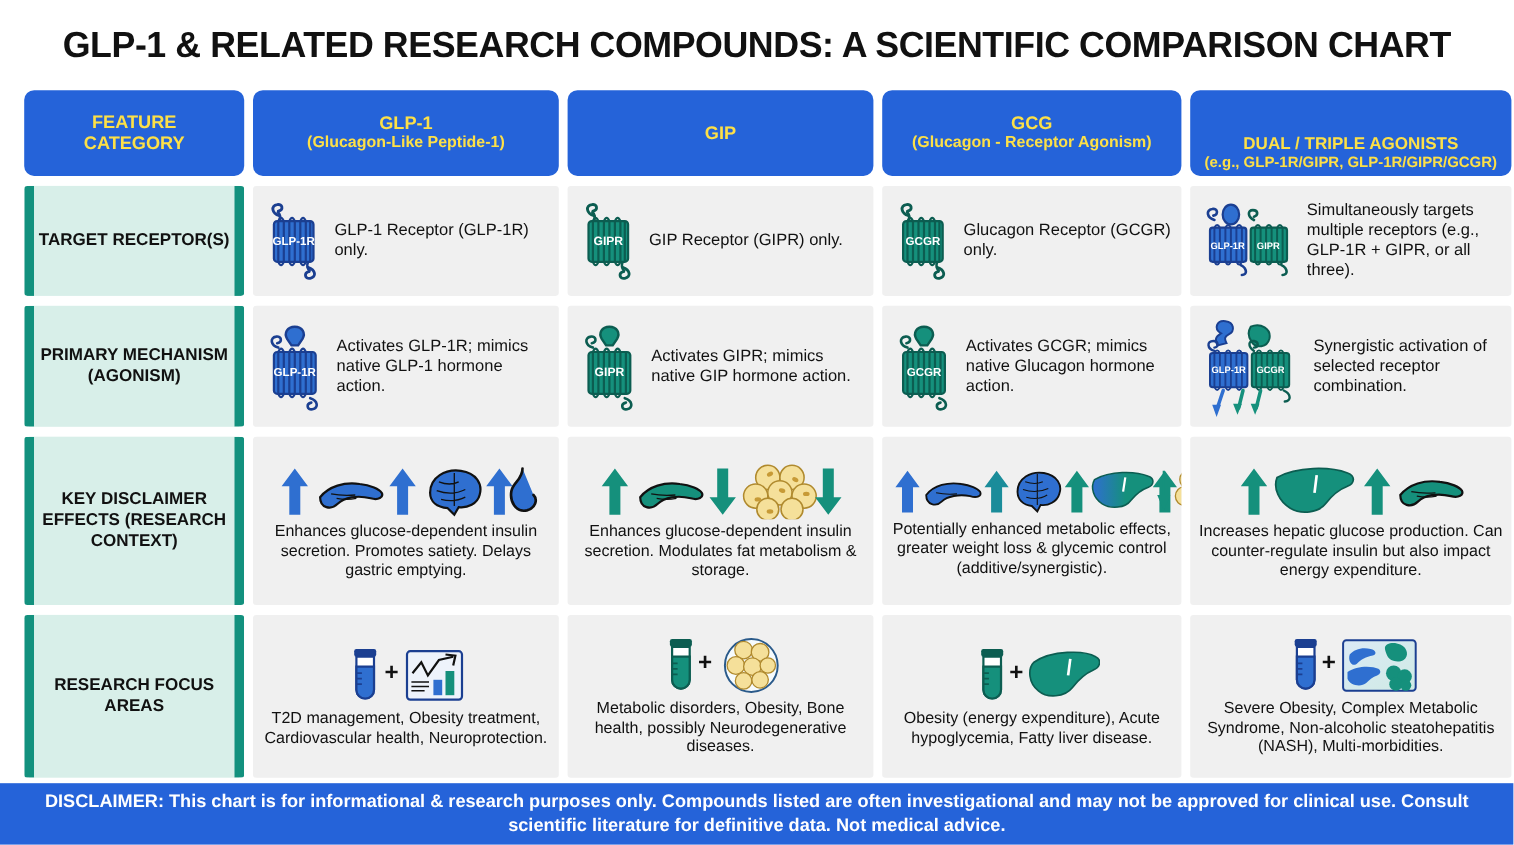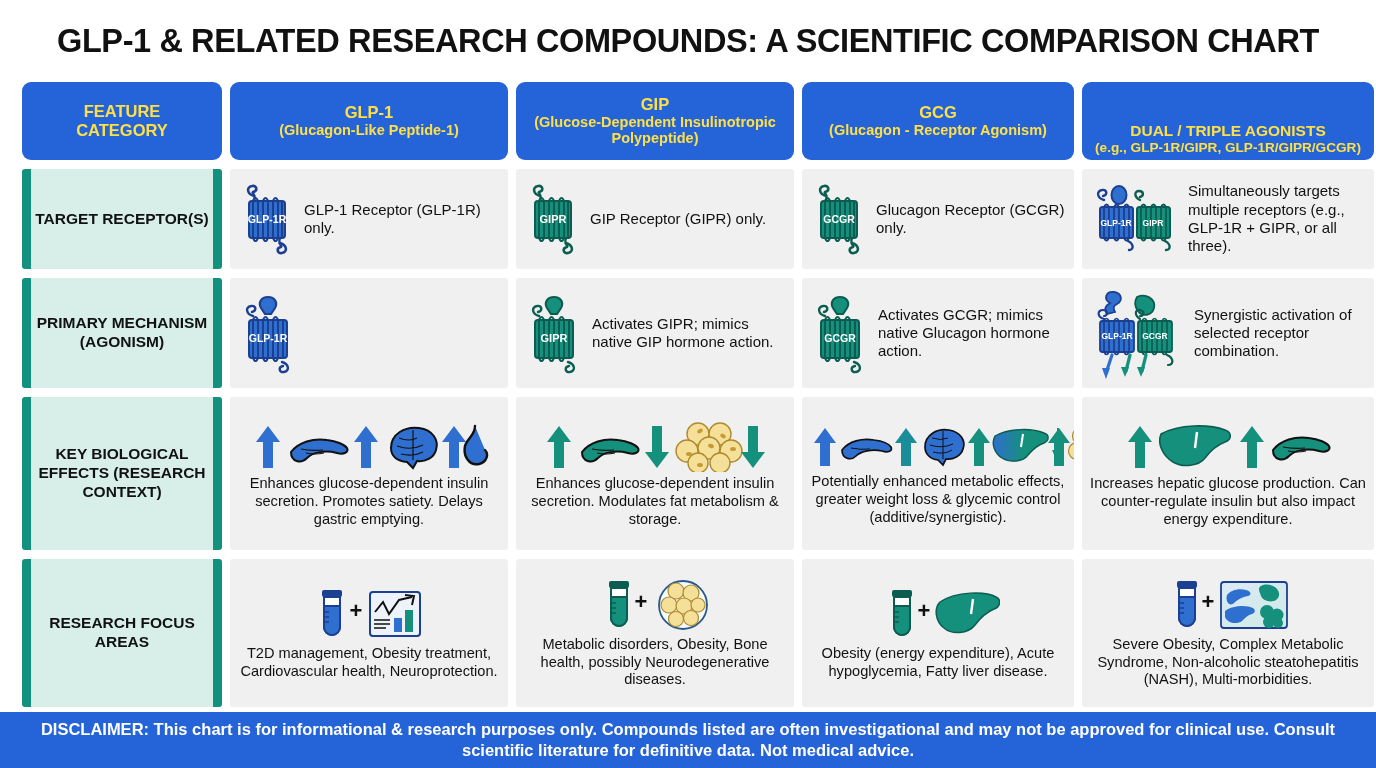--- a/index.html
+++ b/index.html
@@ -110,21 +110,20 @@
     <div class="hcell">
       <span class="h-main">FEATURE</span>
       <span class="h-main">CATEGORY</span>
     </div>
     <div class="hcell">
       <span class="h-main">GLP-1</span>
       <span class="h-sub">(Glucagon-Like Peptide-1)</span>
     </div>
     <div class="hcell">
       <span class="h-main">GIP</span>
-      <span class="h-sub">(Glucose-Dependent Insulinotropic Polypeptide)</span>
     </div>
     <div class="hcell">
       <span class="h-main">GCG</span>
       <span class="h-sub">(Glucagon - Receptor Agonism)</span>
     </div>
     <div class="hcell narrow">
       <span class="h-main">DUAL / TRIPLE AGONISTS</span>
       <span class="h-sub">(e.g., GLP-1R/GIPR, GLP-1R/GIPR/GCGR)</span>
     </div>
 
@@ -224,20 +223,21 @@
           <rect x="11" y="30" width="38" height="38" rx="3" fill="#2f6fd0" stroke="#1b3f91" stroke-width="2"></rect>
           <g stroke="#1b3f91" stroke-width="2" fill="none">
             <path d="M15 30 V68 M20 30 V68 M25 30 V68 M30 30 V68 M35 30 V68 M40 30 V68 M45 30 V68"></path>
             <path d="M15 30 q2.5 -6 5 0 M25 30 q2.5 -6 5 0 M35 30 q2.5 -6 5 0"></path>
             <path d="M15 68 q2.5 6 5 0 M25 68 q2.5 6 5 0 M35 68 q2.5 6 5 0"></path>
           </g>
           <path d="M44 72 C51 74,52 81,46 82 C41 83,40 77,45 76" fill="none" stroke="#1b3f91" stroke-width="2.4" stroke-linecap="round"></path>
           <text x="30" y="52" text-anchor="middle" font-family="Liberation Sans, sans-serif" font-size="10.5" font-weight="700" fill="#ffffff">GLP-1R</text>
         </svg>
       </span>
+      <span class="cell-text">Activates GLP-1R; mimics native GLP-1 hormone action.</span>
     </div>
 
     <div class="cell side">
       <span class="iconbox">
         <svg width="60" height="86" viewBox="0 0 60 86">
           <path d="M30 7 C37 7,40 13,37 18 L33 24 L27 24 L23 18 C20 13,23 7,30 7 Z" fill="#15907c" stroke="#0c5d51" stroke-width="2.2"></path>
           <path d="M15 26 C8 24,7 17,13 16 C18 15,19 21,14 22" fill="none" stroke="#0c5d51" stroke-width="2.4" stroke-linecap="round"></path>
           <rect x="11" y="30" width="38" height="38" rx="3" fill="#15907c" stroke="#0c5d51" stroke-width="2"></rect>
           <g stroke="#0c5d51" stroke-width="2" fill="none">
             <path d="M15 30 V68 M20 30 V68 M25 30 V68 M30 30 V68 M35 30 V68 M40 30 V68 M45 30 V68"></path>
@@ -299,21 +299,21 @@
           </g>
           <path d="M35 92 l-4 -10 l8 0 z" fill="#15907c"></path>
           <path d="M51 92 l-4 -10 l8 0 z" fill="#15907c"></path>
           <text x="27" y="54" text-anchor="middle" font-family="Liberation Sans, sans-serif" font-size="8.5" font-weight="700" fill="#ffffff">GLP-1R</text>
           <text x="65" y="54" text-anchor="middle" font-family="Liberation Sans, sans-serif" font-size="8.5" font-weight="700" fill="#ffffff">GCGR</text>
         </svg>
       </span>
       <span class="cell-text">Synergistic activation of selected receptor combination.</span>
     </div>
 
-    <div class="fcell">KEY BIOLOGICAL EFFECTS (RESEARCH CONTEXT)</div>
+    <div class="fcell">KEY DISCLAIMER EFFECTS (RESEARCH CONTEXT)</div>
 
     <div class="cell stack r3">
       <span class="iconrow">
         <svg width="240" height="54" viewBox="0 0 240 54">
           <g fill="#2f6fd0">
               <path d="M14 50 V24 H7 L19 8 L31 24 H24 V50 Z"></path>
             </g>
           <path d="M42 34 C50 24,64 20,78 22 C88 23,96 27,98 30 C100 34,95 37,88 35 C76 32,64 34,58 40 C52 46,42 44,42 34 Z" fill="#2f6fd0" stroke="#111" stroke-width="2"></path>
           <path d="M52 31 q10 2 22 1 M57 35 q9 2 18 0" stroke="#111" stroke-width="1.2" fill="none"></path>
           <g fill="#2f6fd0">

